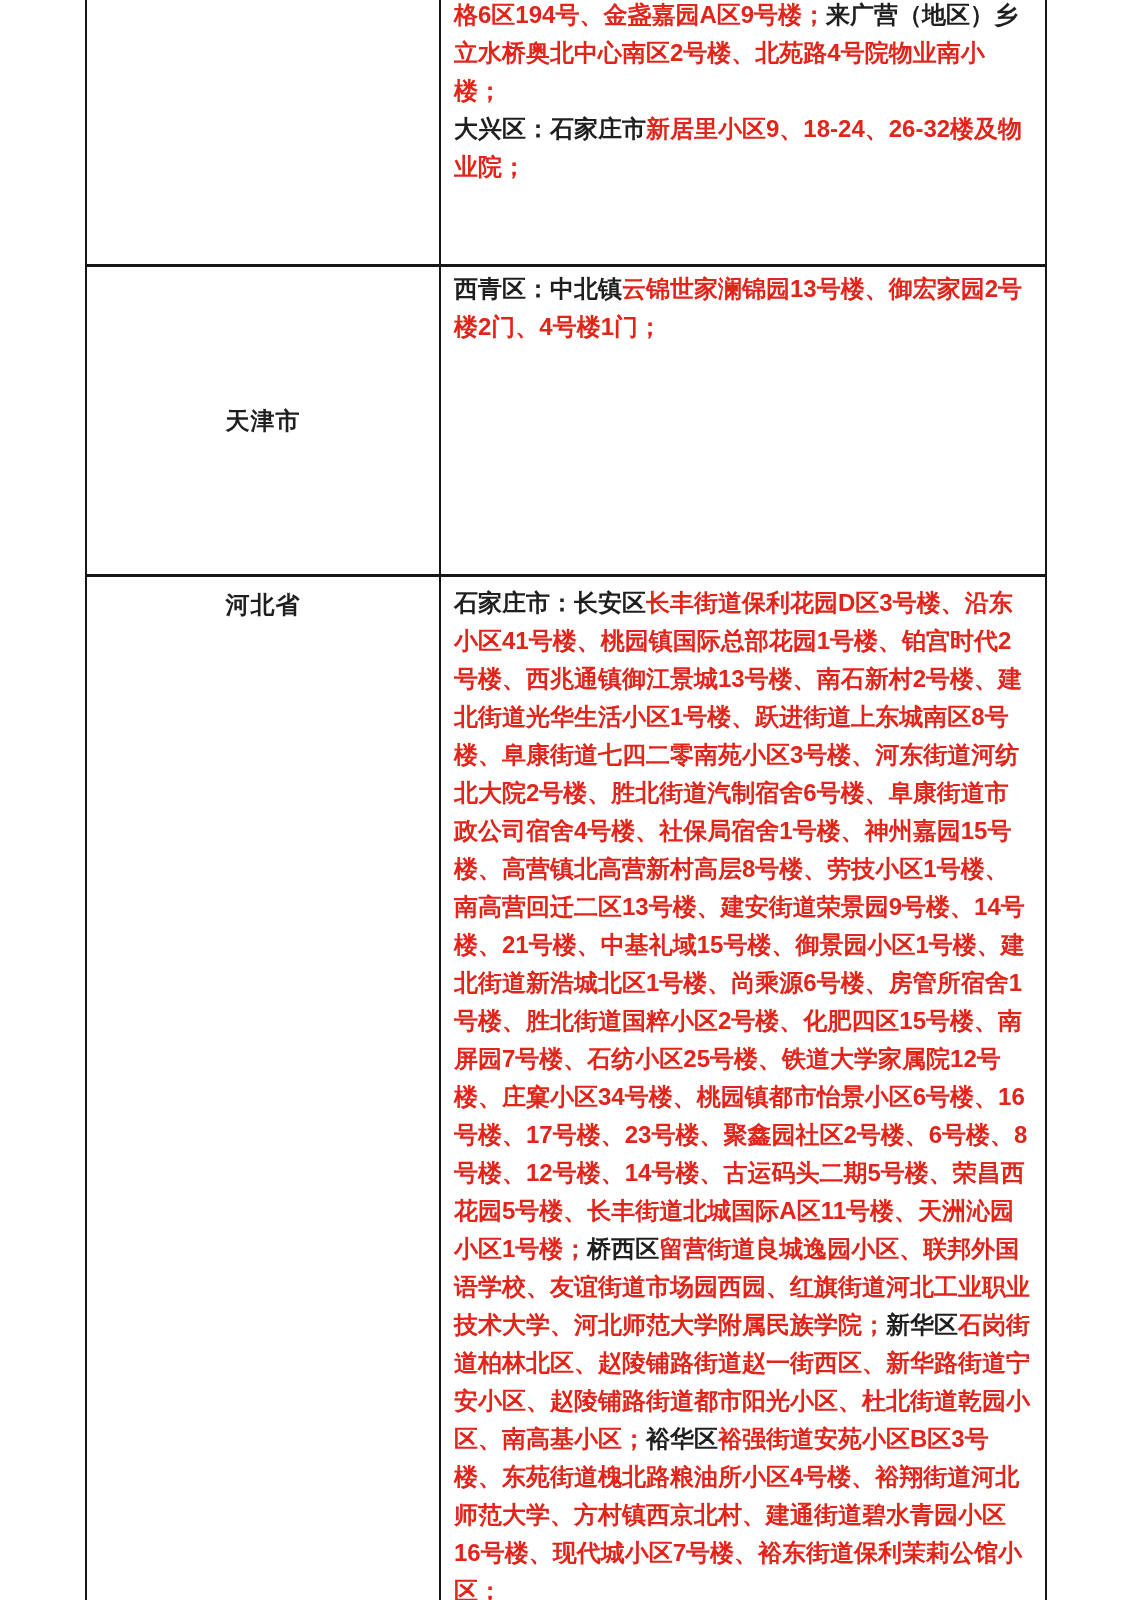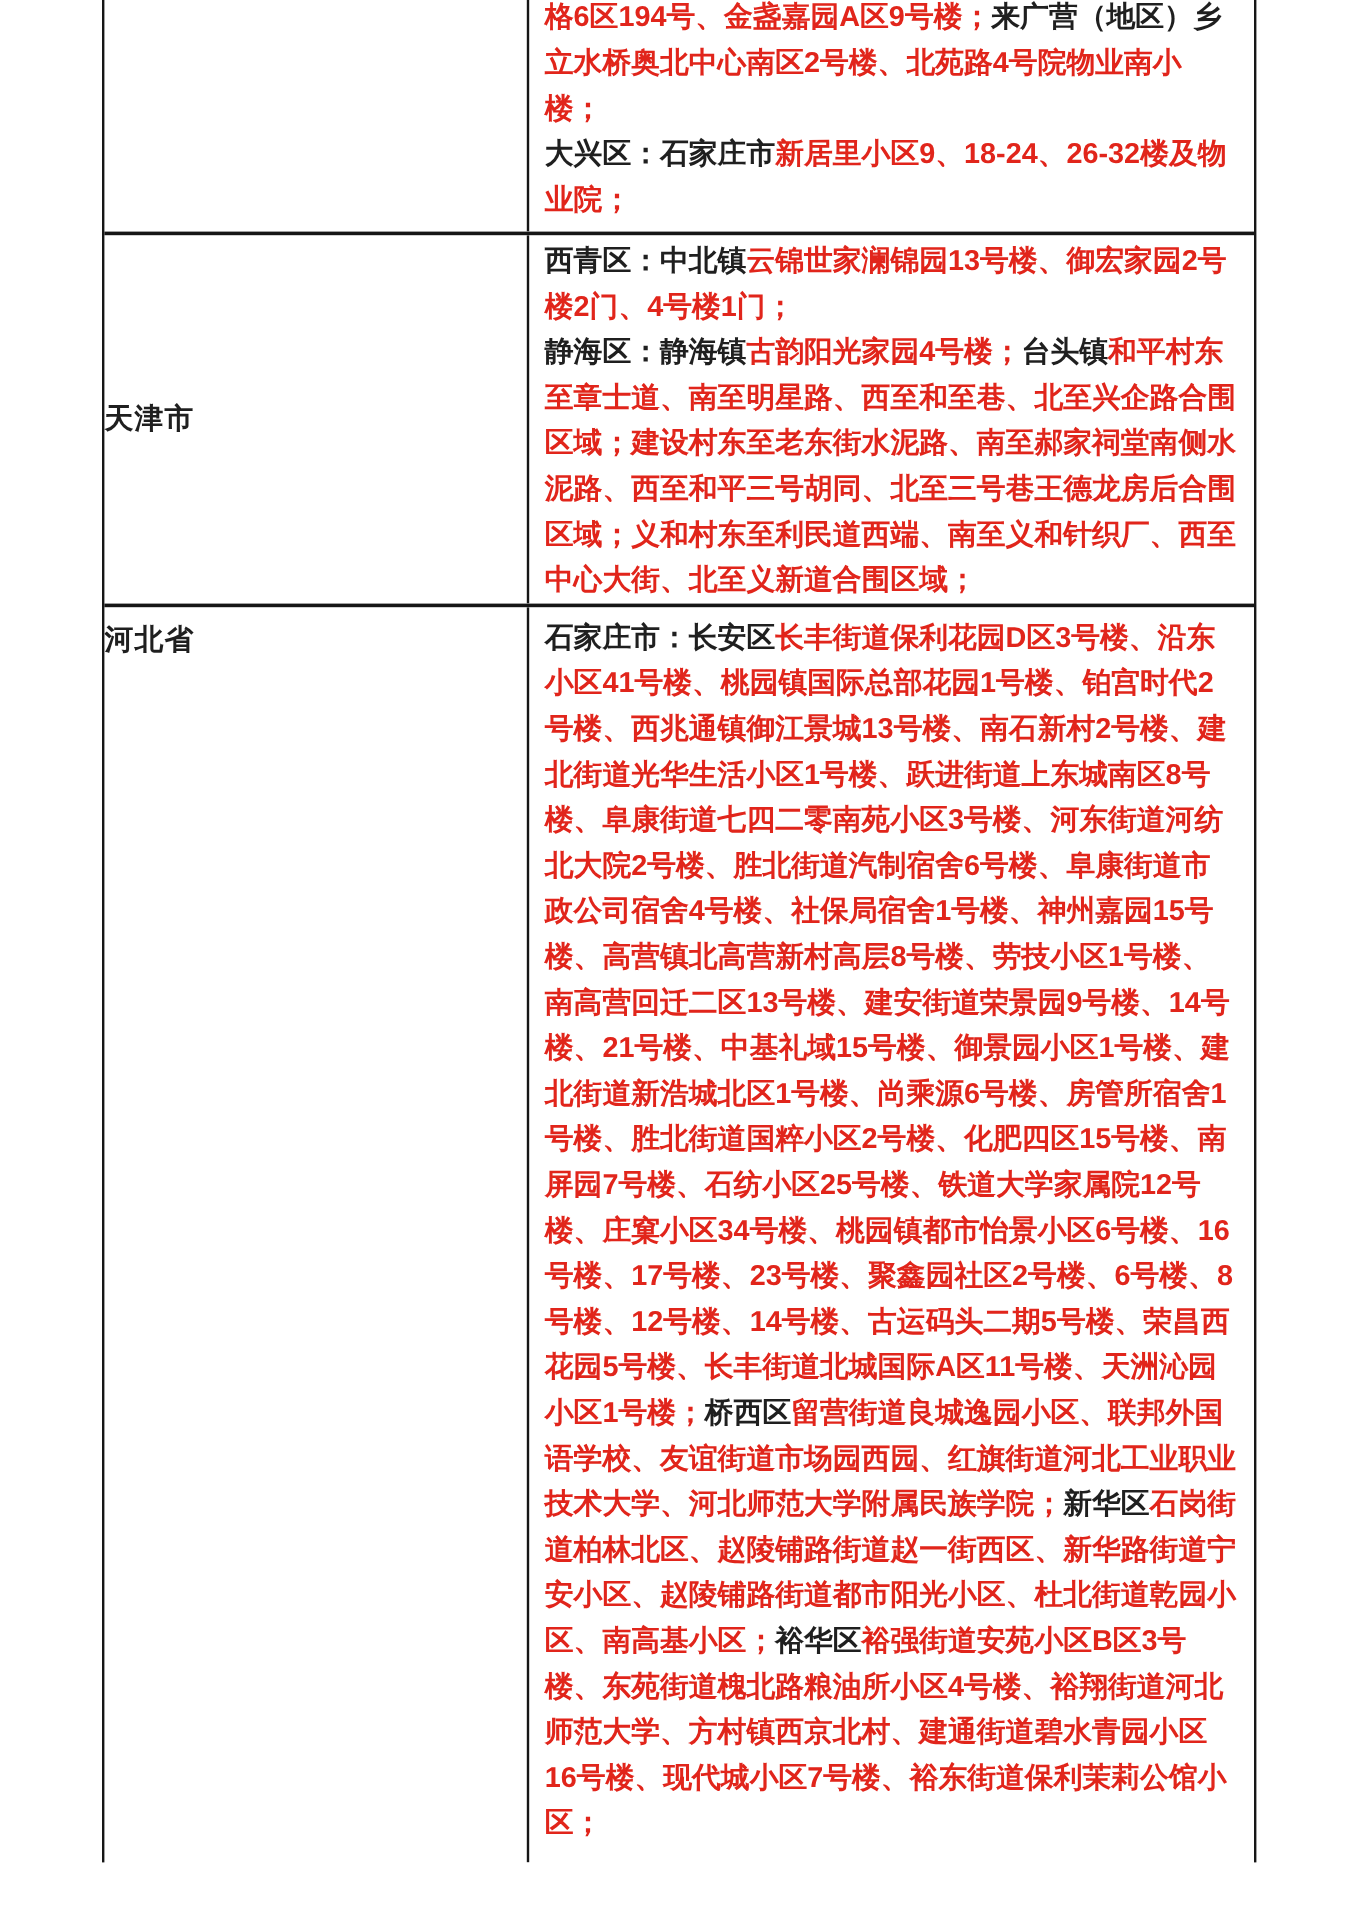--- a/index.html
+++ b/index.html
@@ -18,28 +18,28 @@
     border-left:2px solid var(--border);
     border-right:2px solid var(--border);
     box-sizing:border-box;
   }
   .row{
     display:flex;
     border-bottom:3px solid var(--border);
     box-sizing:border-box;
     overflow:hidden;
   }
-  .row.r1{height:196px;}
+  .row.r1{height:267px;}
   .row.r2{height:310px;}
   .row.r3{min-height:1046px;border-bottom:none;}
   .label-cell{
     flex:0 0 354px;width:354px;
     border-right:2px solid var(--border);
     box-sizing:border-box;
-    display:flex;align-items:center;
+    display:flex;justify-content:center;align-items:center;
   }
   .row.r3 .label-cell{align-items:flex-start;padding-top:9px;}
   .region{
     font-size:24px;font-weight:700;color:var(--black);
     letter-spacing:1px;line-height:38px;
   }
   .content-cell{
     flex:1;box-sizing:border-box;
     padding:0 13px 4px 13px;
   }
@@ -66,21 +66,20 @@
           <p class="para"><span class="seg-r">格6区194号、金盏嘉园A区9号楼；</span><span class="seg-b">来广营（地区）乡</span><span class="seg-r">立水桥奥北中心南区2号楼、北苑路4号院物业南小楼；</span></p>
           <p class="para"><span class="seg-b">大兴区：石家庄市</span><span class="seg-r">新居里小区9、18-24、26-32楼及物业院；</span></p>
         </div>
       </div>
       <div class="row r2">
         <div class="label-cell">
           <span class="region">天津市</span>
         </div>
         <div class="content-cell">
           <p class="para"><span class="seg-b">西青区：中北镇</span><span class="seg-r">云锦世家澜锦园13号楼、御宏家园2号楼2门、4号楼1门；</span></p>
-          <p class="para"><span class="seg-b">静海区：静海镇</span><span class="seg-r">古韵阳光家园4号楼；</span><span class="seg-b">台头镇</span><span class="seg-r">和平村东至章士道、南至明星路、西至和至巷、北至兴企路合围区域；建设村东至老东街水泥路、南至郝家祠堂南侧水泥路、西至和平三号胡同、北至三号巷王德龙房后合围区域；义和村东至利民道西端、南至义和针织厂、西至中心大街、北至义新道合围区域；</span></p>
         </div>
       </div>
       <div class="row r3">
         <div class="label-cell">
           <span class="region">河北省</span>
         </div>
         <div class="content-cell">
           <p class="para"><span class="seg-b">石家庄市：长安区</span><span class="seg-r">长丰街道保利花园D区3号楼、沿东小区41号楼、桃园镇国际总部花园1号楼、铂宫时代2号楼、西兆通镇御江景城13号楼、南石新村2号楼、建北街道光华生活小区1号楼、跃进街道上东城南区8号楼、阜康街道七四二零南苑小区3号楼、河东街道河纺北大院2号楼、胜北街道汽制宿舍6号楼、阜康街道市政公司宿舍4号楼、社保局宿舍1号楼、神州嘉园15号楼、高营镇北高营新村高层8号楼、劳技小区1号楼、南高营回迁二区13号楼、建安街道荣景园9号楼、14号楼、21号楼、中基礼域15号楼、御景园小区1号楼、建北街道新浩城北区1号楼、尚乘源6号楼、房管所宿舍1号楼、胜北街道国粹小区2号楼、化肥四区15号楼、南屏园7号楼、石纺小区25号楼、铁道大学家属院12号楼、庄窠小区34号楼、桃园镇都市怡景小区6号楼、16号楼、17号楼、23号楼、聚鑫园社区2号楼、6号楼、8号楼、12号楼、14号楼、古运码头二期5号楼、荣昌西花园5号楼、长丰街道北城国际A区11号楼、天洲沁园小区1号楼；</span><span class="seg-b">桥西区</span><span class="seg-r">留营街道良城逸园小区、联邦外国语学校、友谊街道市场园西园、红旗街道河北工业职业技术大学、河北师范大学附属民族学院；</span><span class="seg-b">新华区</span><span class="seg-r">石岗街道柏林北区、赵陵铺路街道赵一街西区、新华路街道宁安小区、赵陵铺路街道都市阳光小区、杜北街道乾园小区、南高基小区；</span><span class="seg-b">裕华区</span><span class="seg-r">裕强街道安苑小区B区3号楼、东苑街道槐北路粮油所小区4号楼、裕翔街道河北师范大学、方村镇西京北村、建通街道碧水青园小区16号楼、现代城小区7号楼、裕东街道保利茉莉公馆小区；</span></p>
         </div>
       </div>

